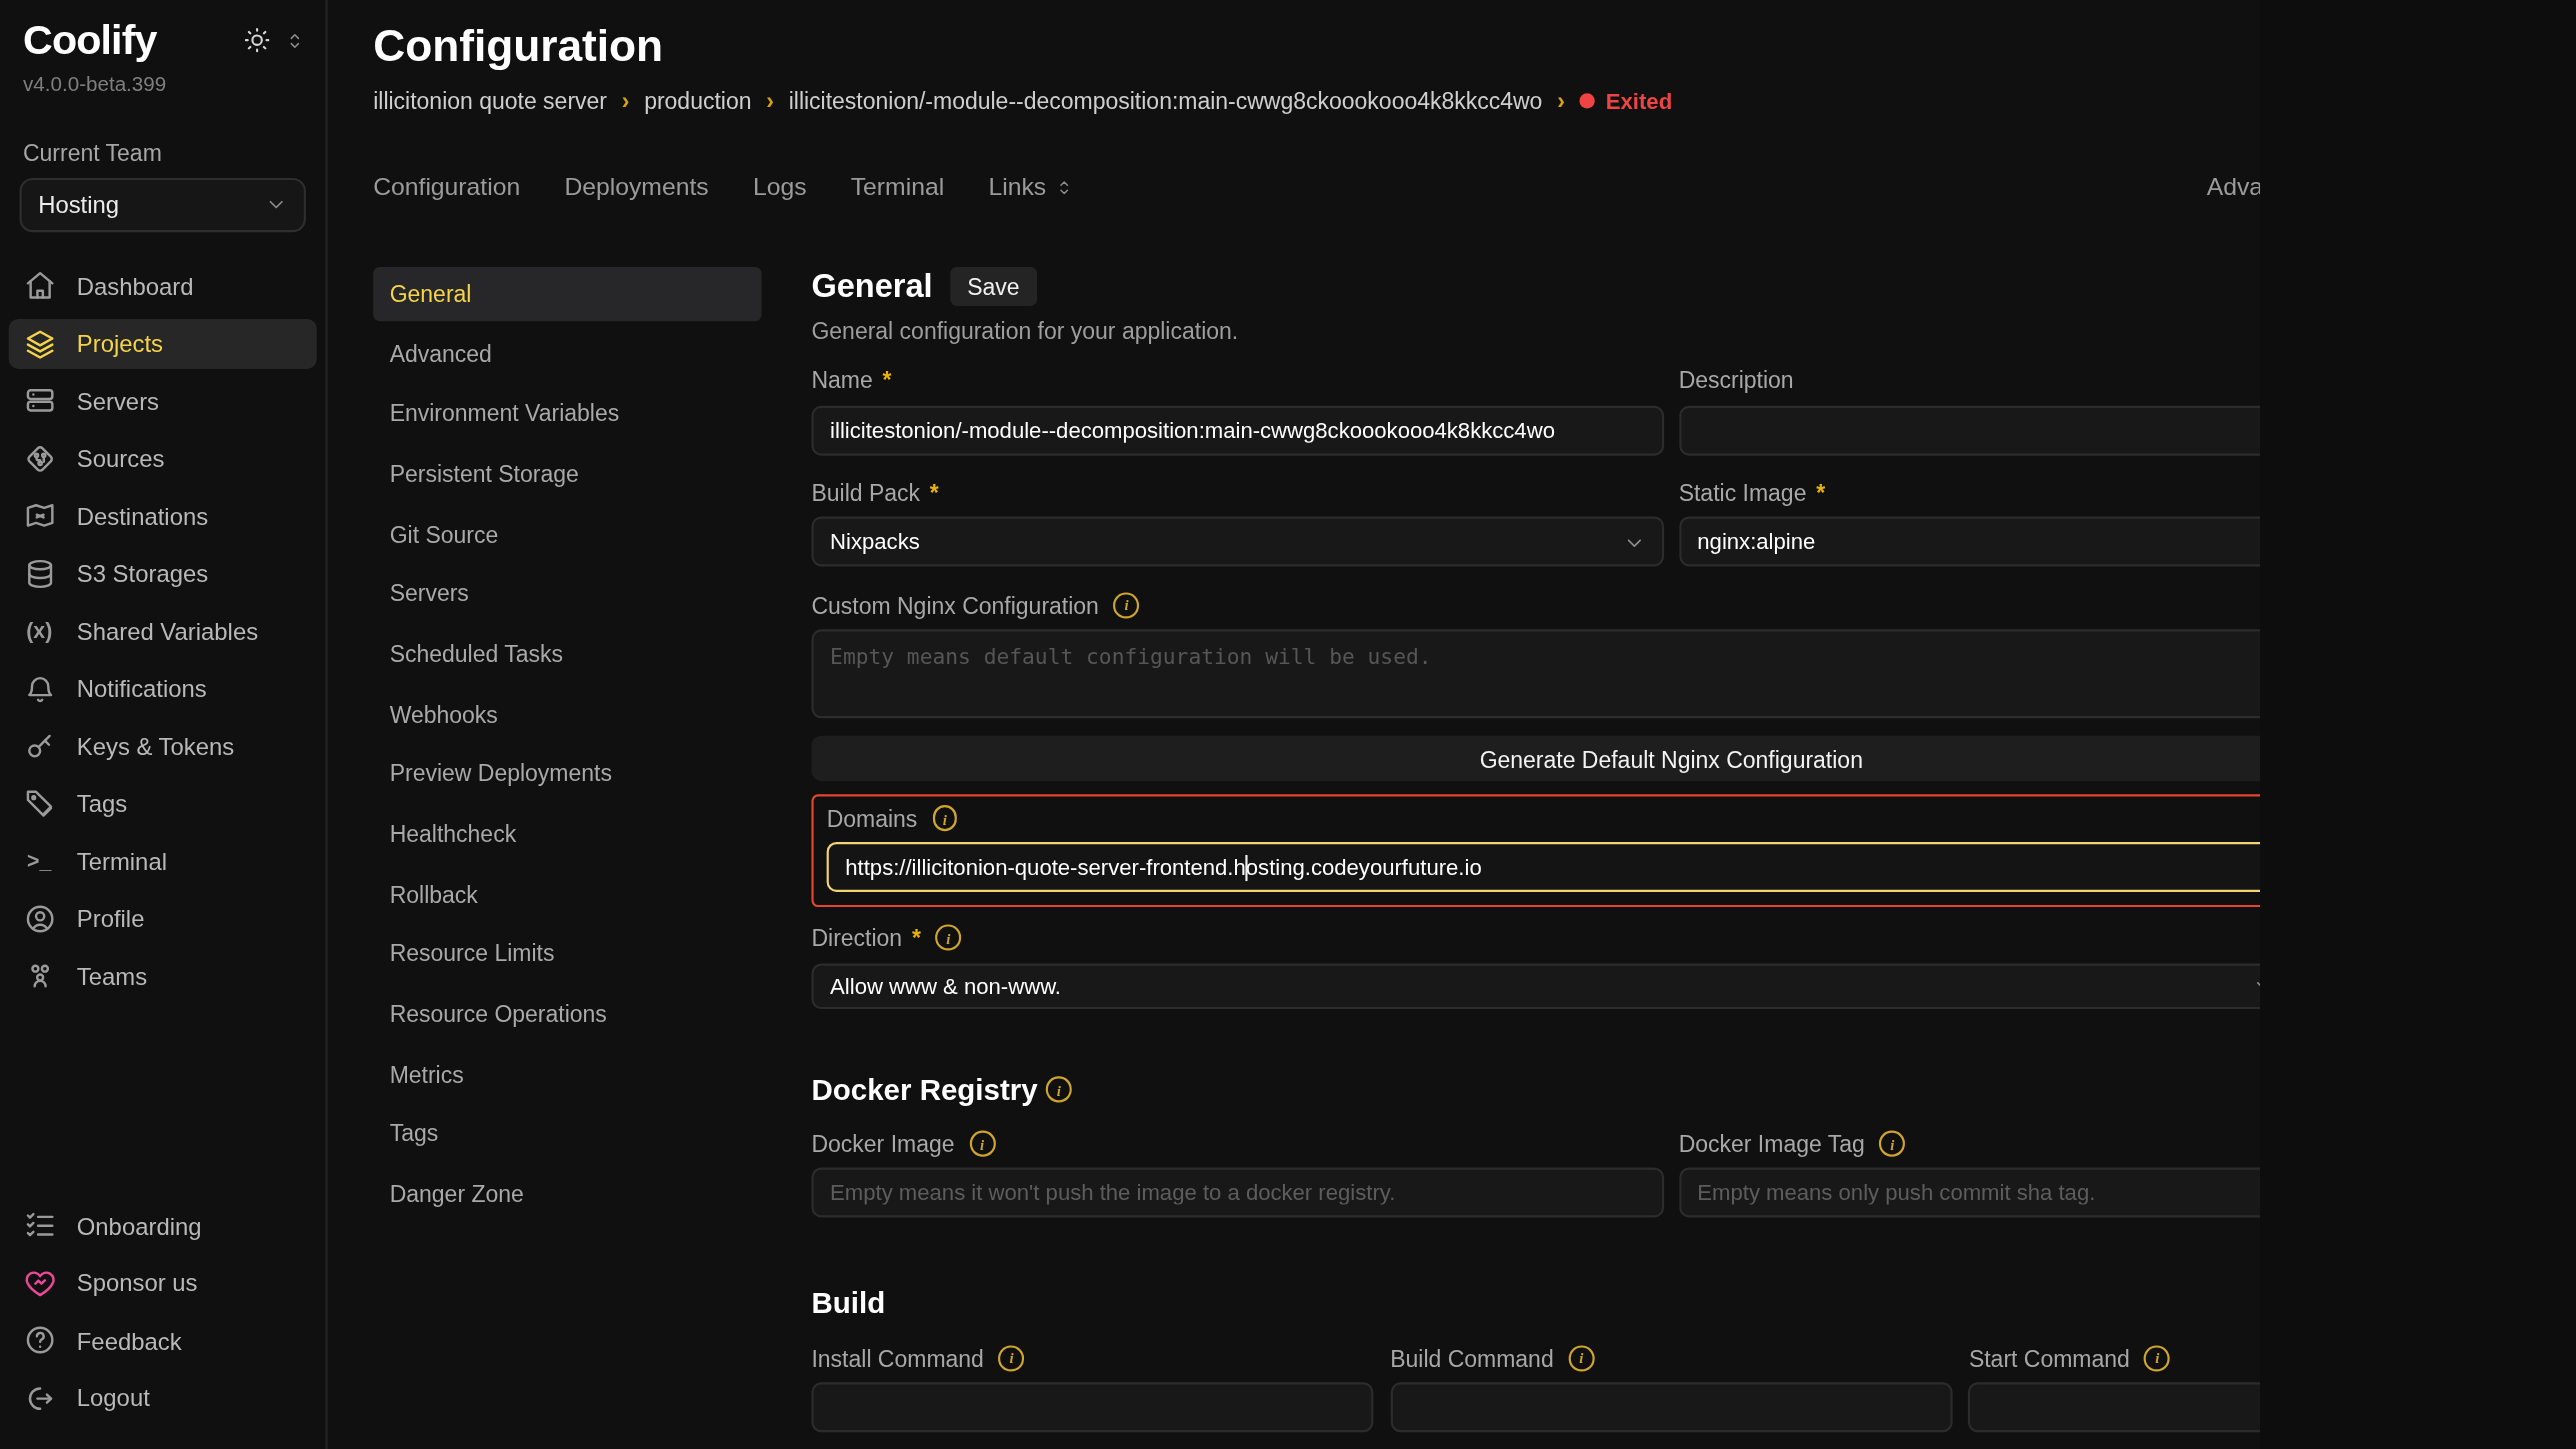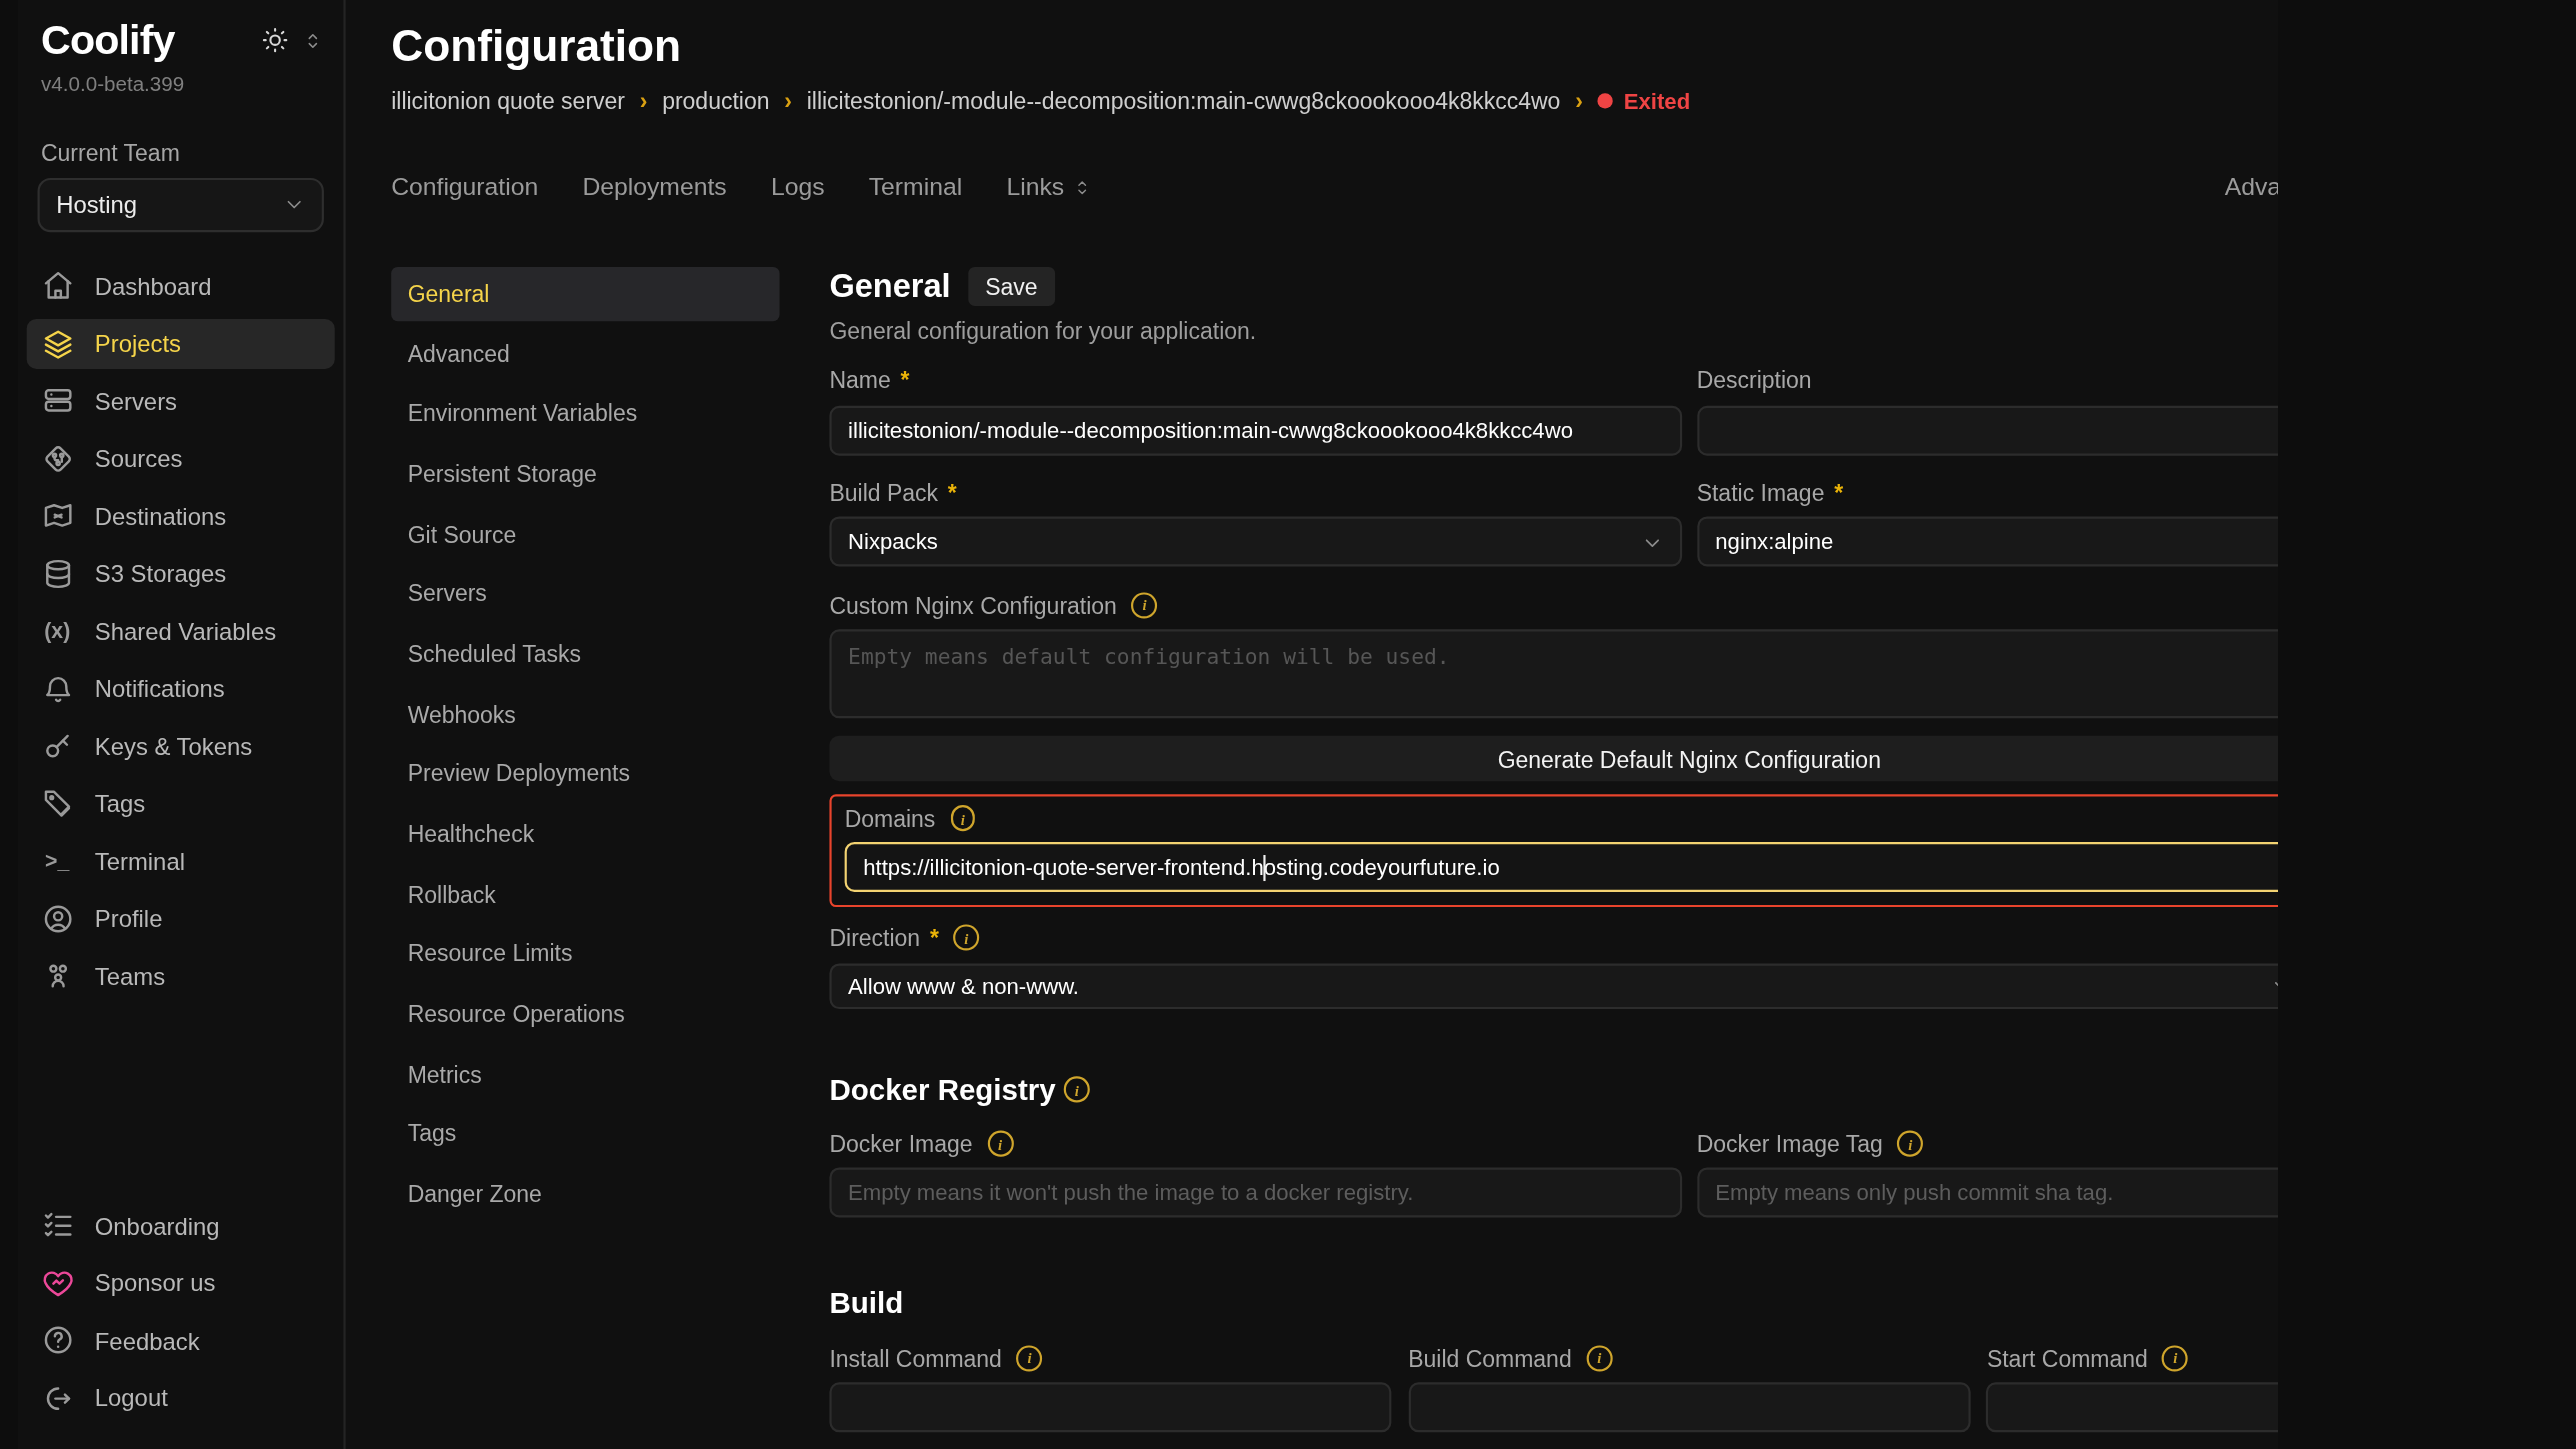--- a/index.html
+++ b/index.html
@@ -1,16 +1,16 @@
 <!DOCTYPE html>
 <html style="font-size:12px"><head>
 <meta charset="utf-8">
 <style>
   html,body{margin:0;padding:0;background:#0d0d0d;}
-  .stage{width:2260px;height:1449px;overflow:hidden;padding-left:18px;}
+  .stage{width:2260px;height:1449px;overflow:hidden;}
   .viewport{width:1187px;height:668px;transform:scale(2.16964,2.17007);transform-origin:0 0;
     background:#101010;color:#e5e5e5;font-family:"Liberation Sans","DejaVu Sans",sans-serif;
     display:flex;-webkit-font-smoothing:antialiased;}
   .ic{flex:0 0 auto;}
   svg.ic{fill:none;stroke:currentColor;stroke-width:1.8;stroke-linecap:round;stroke-linejoin:round;}
 
   
   .sidebar{width:151px;min-width:151px;border-right:0.8px solid #242424;display:flex;flex-direction:column;padding:7.6px 0 10.6px;box-sizing:border-box;}
   .logo-row{display:flex;align-items:flex-start;justify-content:space-between;padding:1.5px 9px 0 10.6px;}
   .logo{font-size:19px;font-weight:800;color:#fff;letter-spacing:-0.4px;line-height:1.1;}

